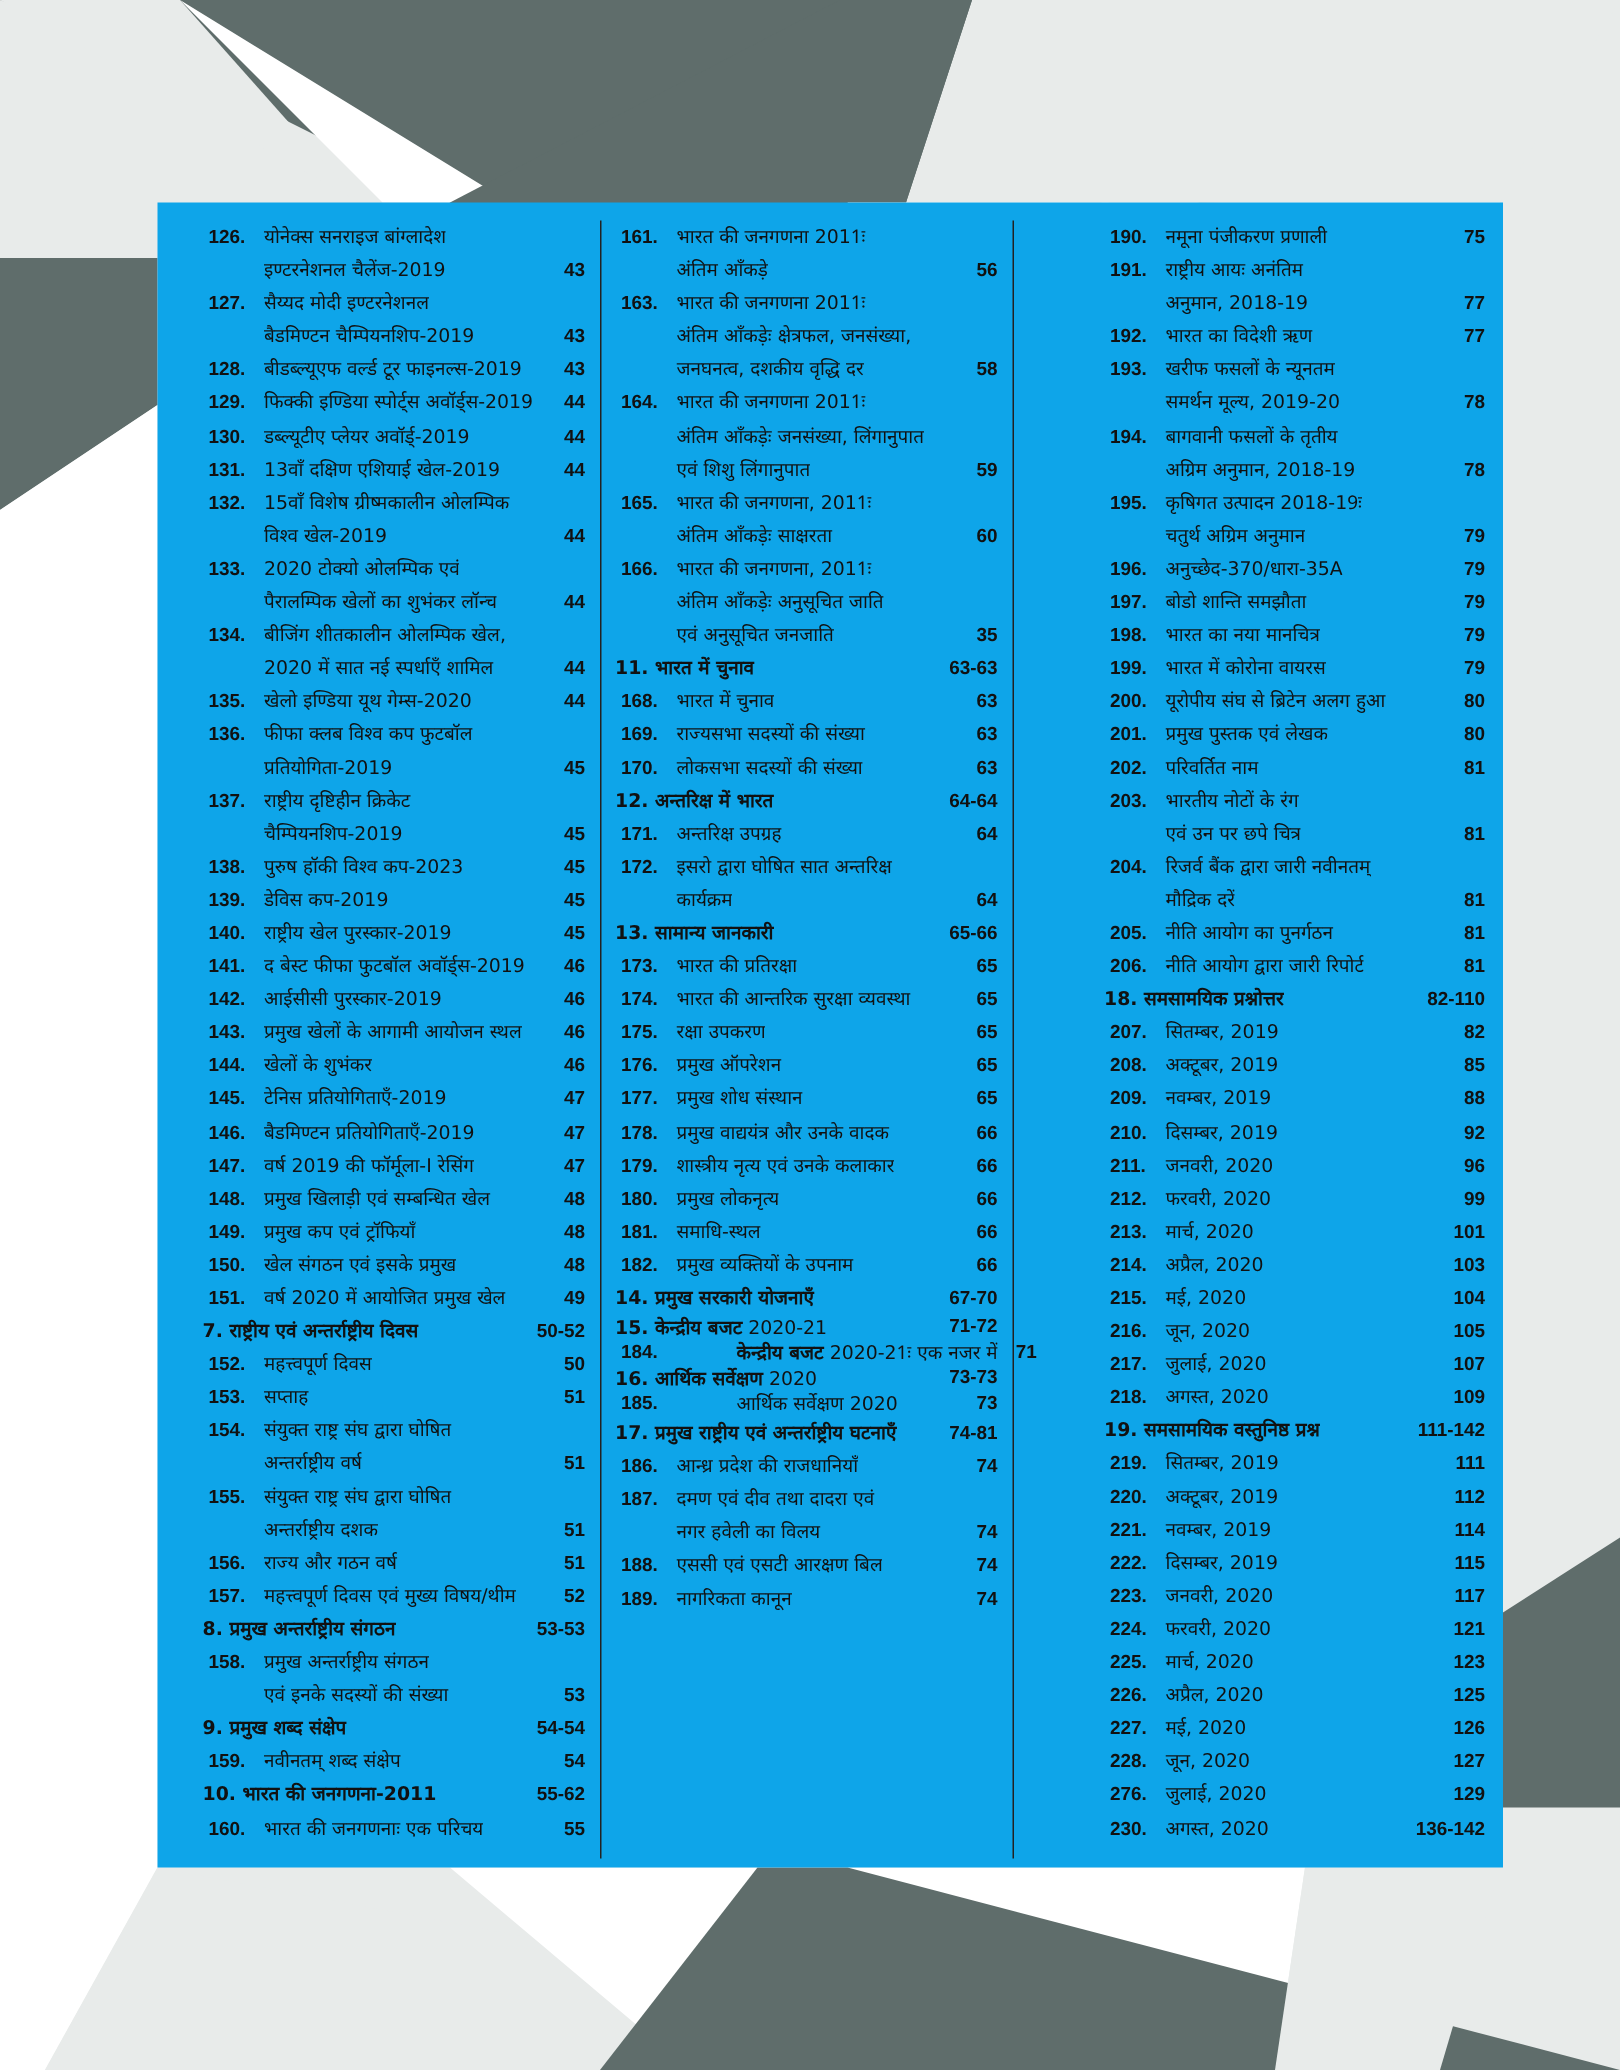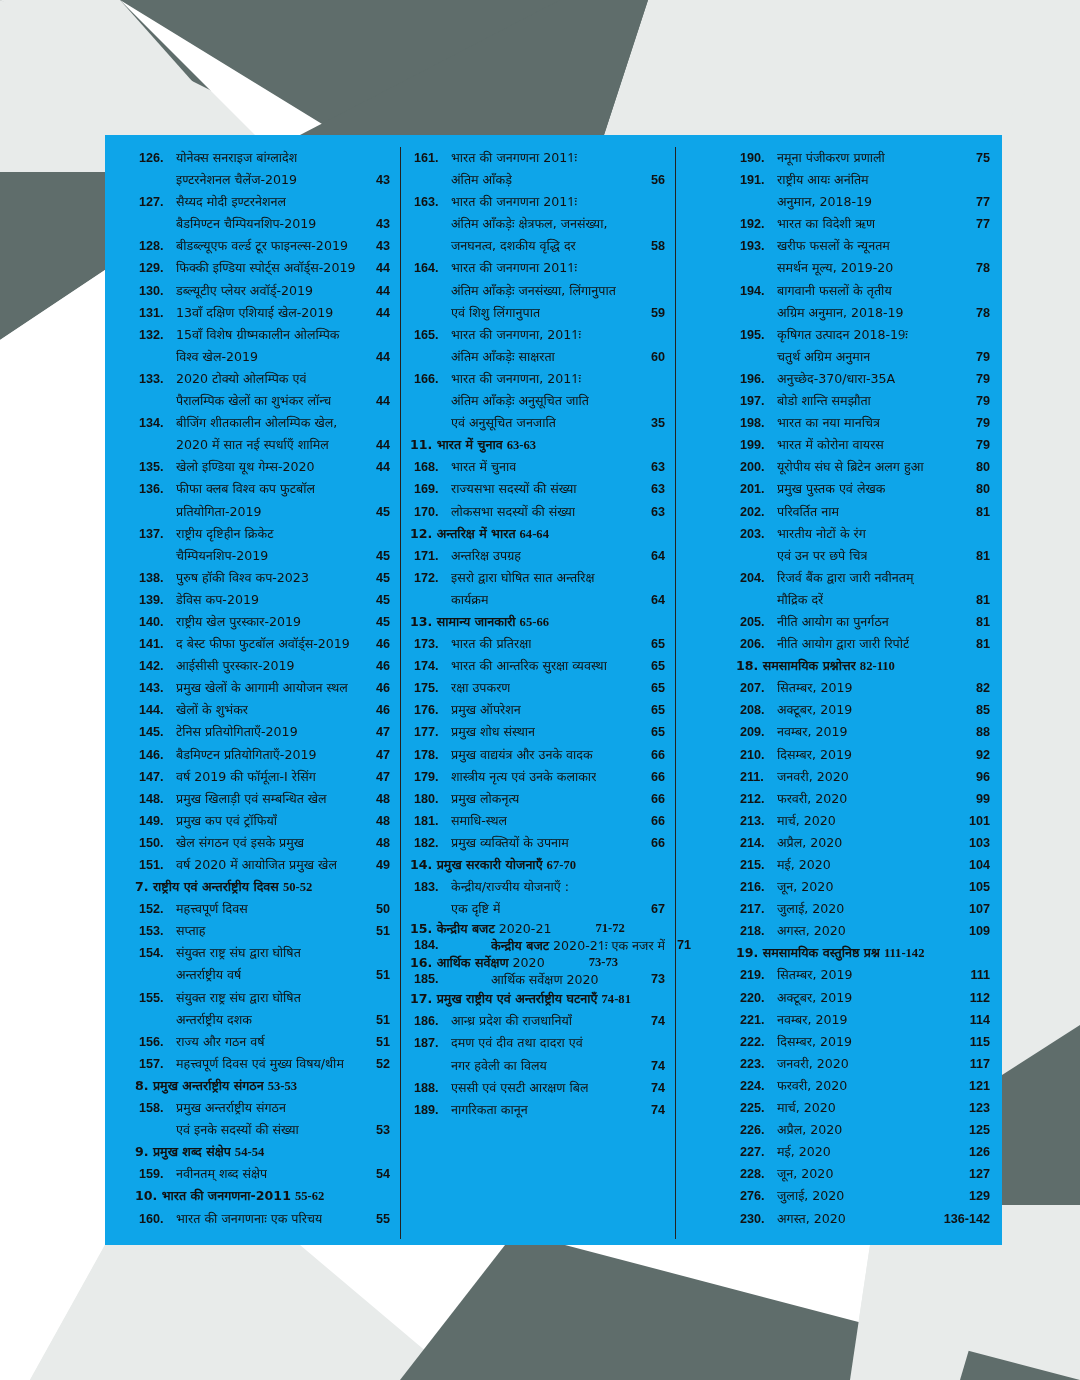--- a/index.html
+++ b/index.html
@@ -23,24 +23,24 @@
   .divider { position:absolute; top:12px; width:1px; height:1092px; background:#222; }
   .divider.d1 { left:295px; }
   .divider.d2 { left:570px; }
 
   .entry { display:flex; align-items:flex-start; }
   .entry .num { width:37px; flex:none; font-weight:bold; font-family:"Liberation Sans",sans-serif; font-size:12.6px; padding-left:4px; }
   .entry .body { flex:1; display:flex; flex-direction:column; }
   .entry .line { display:flex; justify-content:space-between; white-space:nowrap; }
   .entry .line .txt { overflow:hidden; }
   .entry .pg { font-weight:bold; font-family:"Liberation Sans",sans-serif; min-width:22px; text-align:right; padding-left:4px; }
-  .section { display:flex; justify-content:flex-start; font-weight:bold; white-space:nowrap; }
+  .section { display:flex; justify-content:space-between; font-weight:bold; white-space:nowrap; }
   .section .sec-title { overflow:hidden; }
   .section .sec-title .light { font-weight:normal; }
-  .section .pg { font-family:Liberation Serif, serif; padding-left:4px; }
+  .section .pg { font-family:Liberation Sans, sans-serif; padding-left:4px; }
   .tight { line-height:17px;gap:40px; }
 </style>
 </head>
 <body>
 
 <svg class="bg" width="1080" height="1380" viewBox="0 0 1080 1380">
   <rect x="0" y="0" width="1080" height="1380" fill="#e8ebea"></rect>
 
   <polygon points="0,0 120,0 360,135 105,135 105,200 0,200" fill="#e8ebea"></polygon>
 
@@ -657,32 +657,20 @@
           <div class="line">
             <span class="txt">प्रमुख व्यक्तियों के उपनाम</span>
             <span class="pg">66</span>
           </div>
         </div>
       </div>
       <div class="section">
         <span class="sec-title"><span>14. प्रमुख सरकारी योजनाएँ</span></span>
         <span class="pg">67-70</span>
       </div>
-      <div class="entry">
-        <span class="num">183.</span>
-        <div class="body">
-          <div class="line">
-            <span class="txt">केन्द्रीय/राज्यीय योजनाएँ :</span>
-          </div>
-          <div class="line">
-            <span class="txt">एक दृष्टि में</span>
-            <span class="pg">67</span>
-          </div>
-        </div>
-      </div>
       <div class="section tight">
         <span class="sec-title"><span>15. केन्द्रीय बजट</span><span class="light"> 2020-21</span></span>
         <span class="pg">71-72</span>
       </div>
       <div class="entry tight">
         <span class="num">184.</span>
         <div class="body">
           <div class="line">
             <span class="txt"><b>केन्द्रीय बजट</b><span> 2020-21ः एक नजर में</span></span>
             <span class="pg">71</span>

